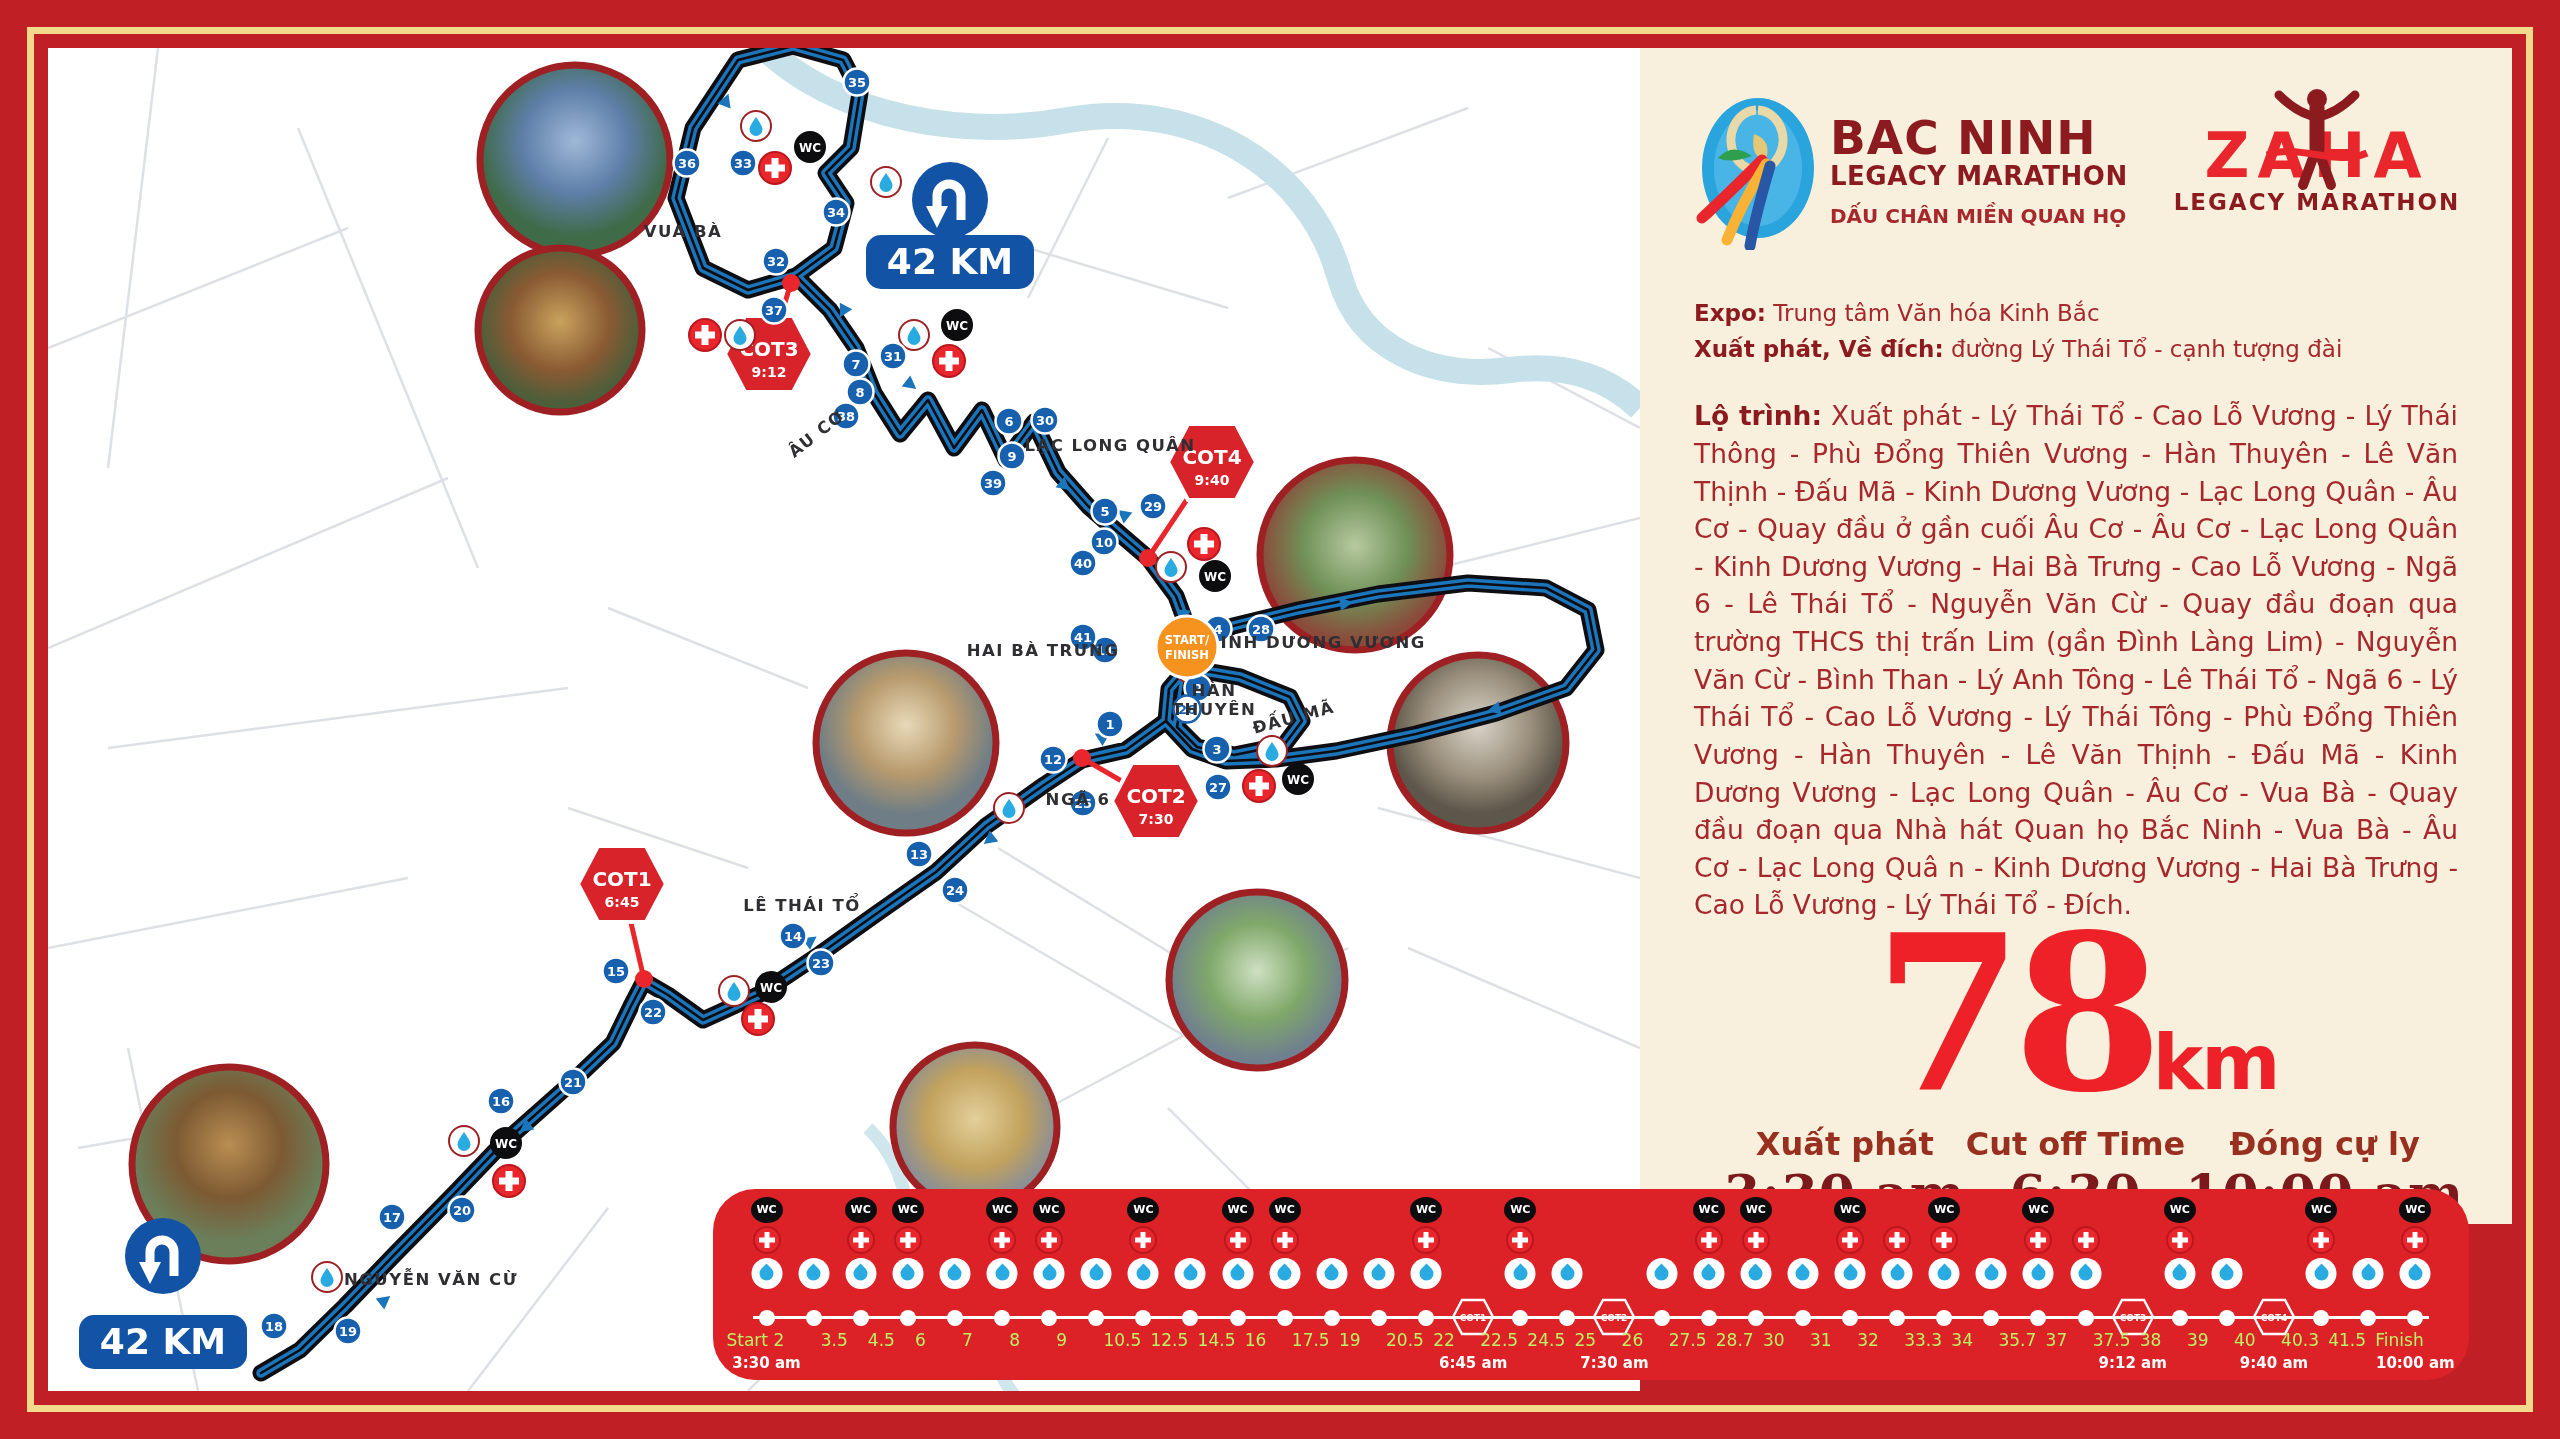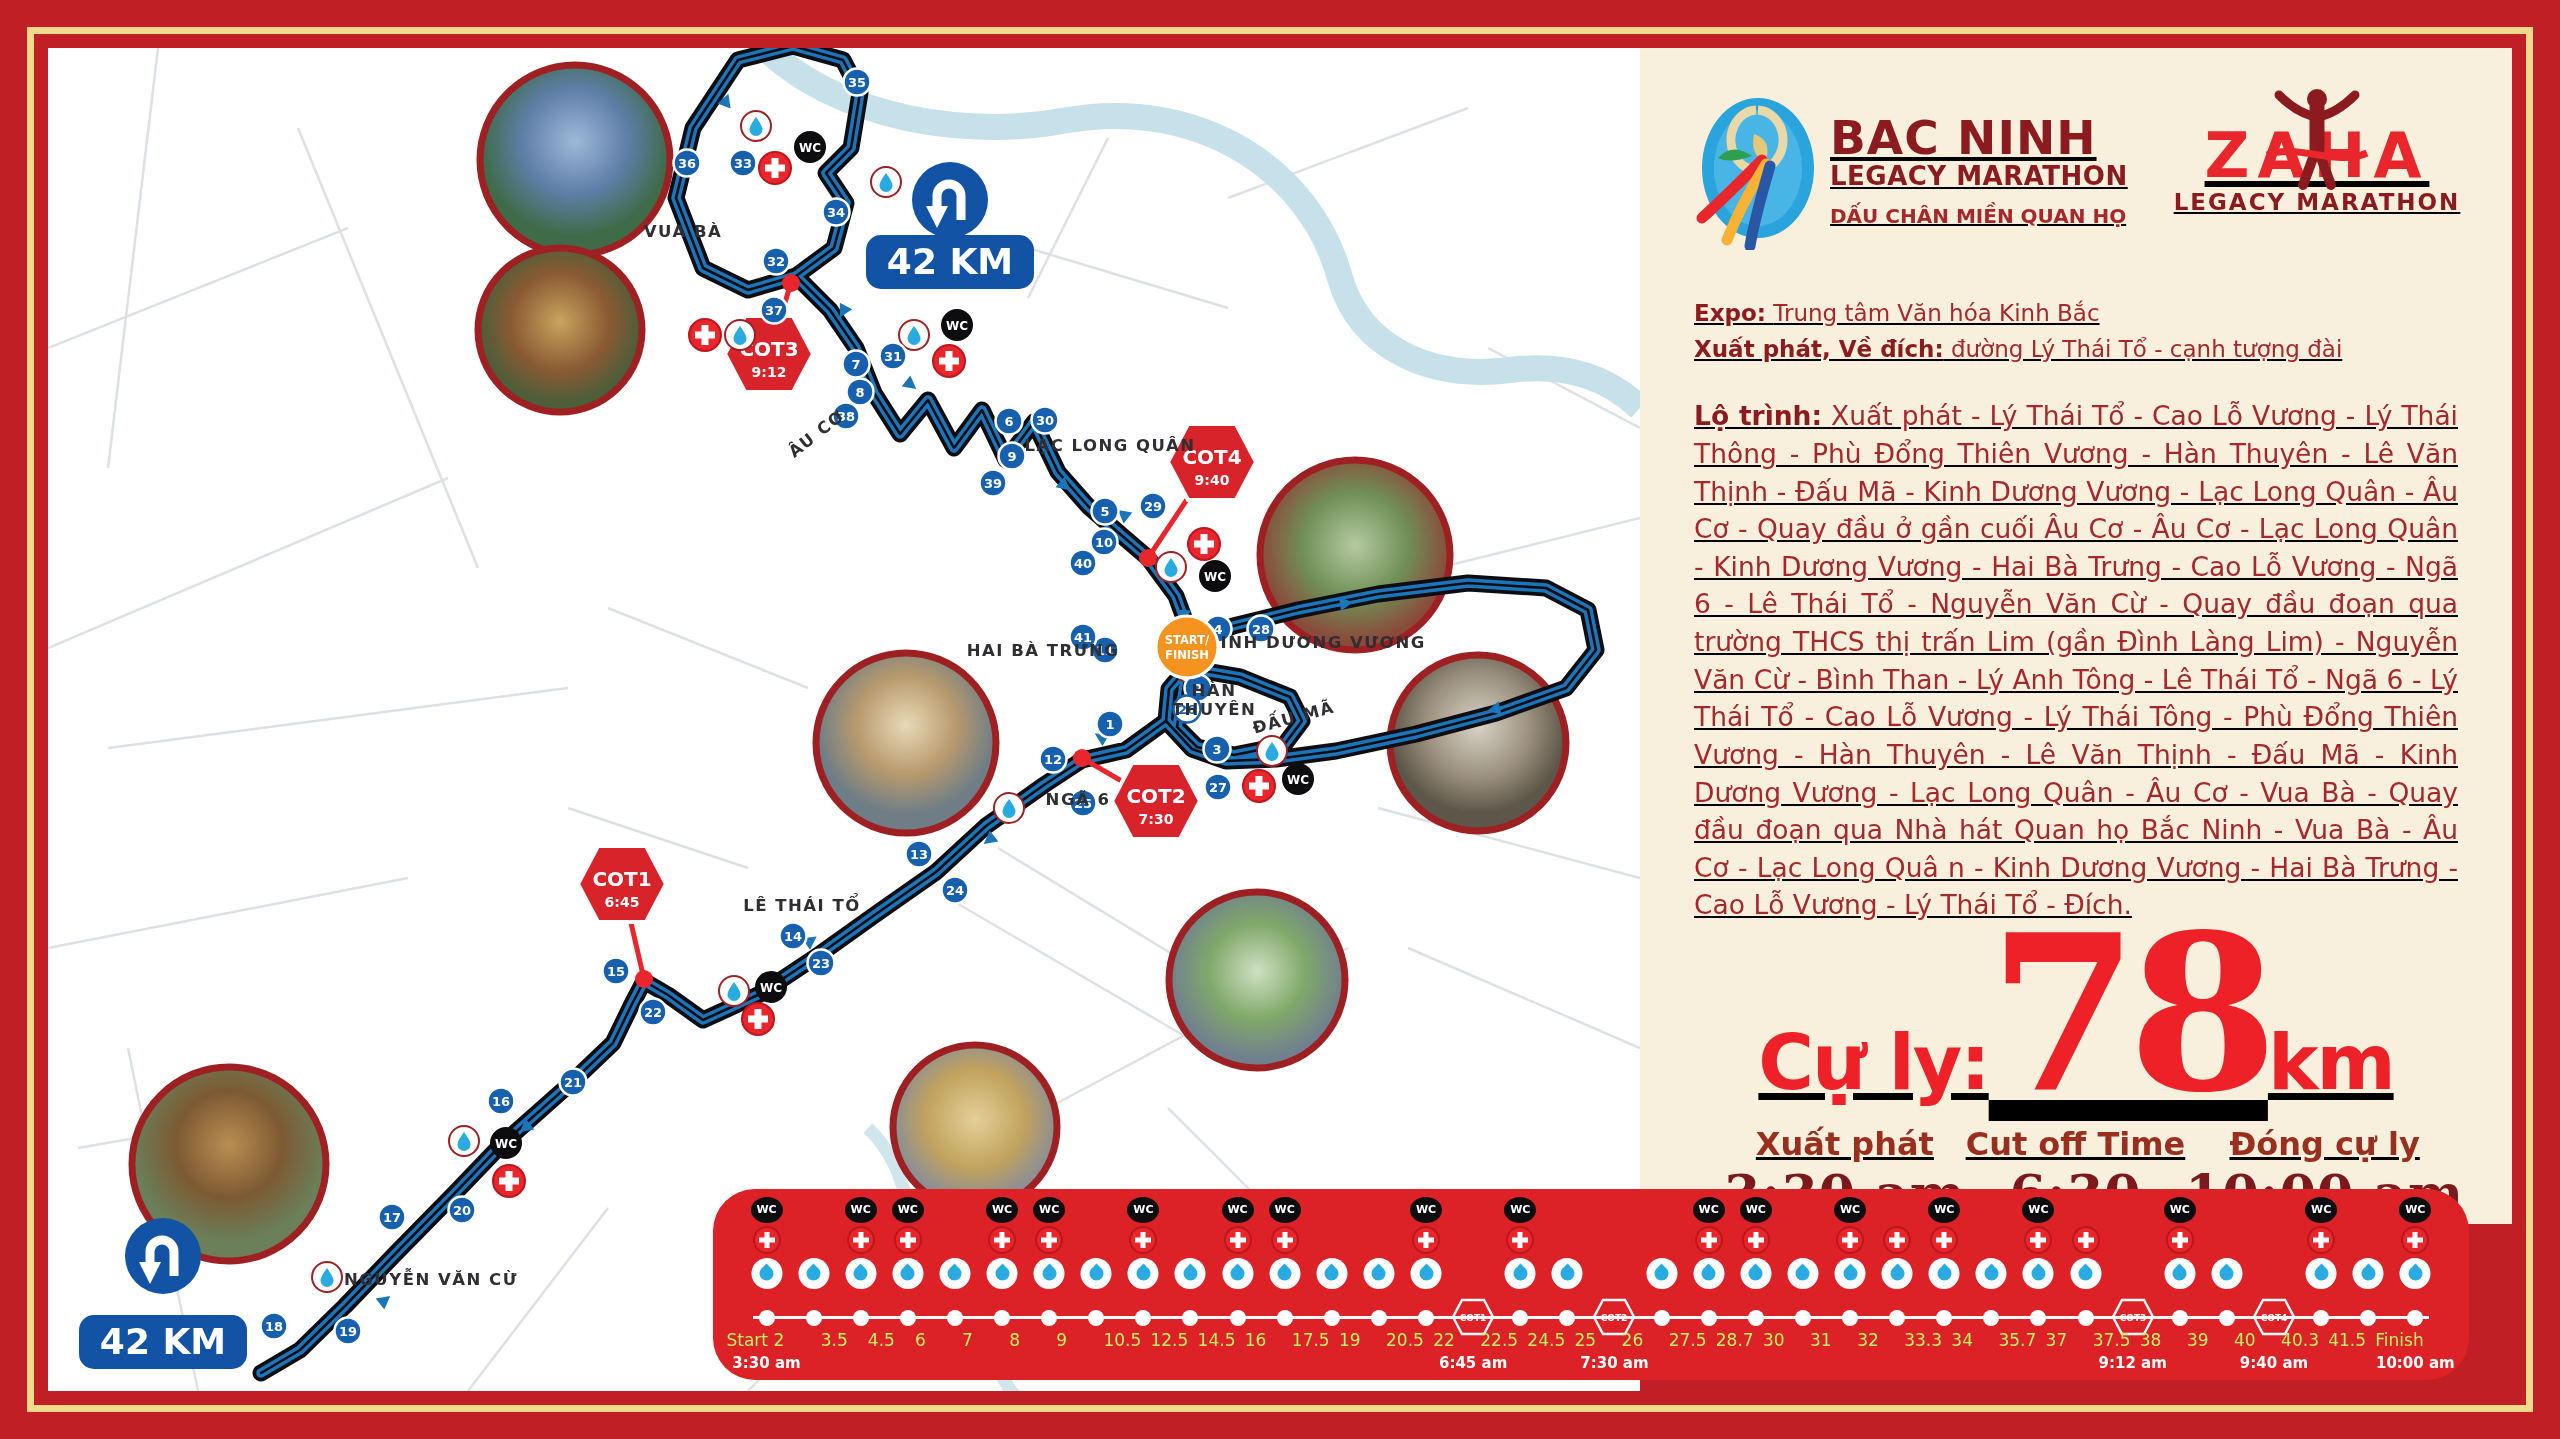--- a/index.html
+++ b/index.html
@@ -1,20 +1,20 @@
 <!DOCTYPE html>
 <html><head>
 <meta charset="utf-8">
 <style>
   html,body{margin:0;padding:0;background:#7a1418;}
   .page{position:relative;width:2560px;height:1439px;background:#c01f26;overflow:hidden;
         font-family:"DejaVu Sans","Liberation Sans",sans-serif;}
   .gold-frame{position:absolute;inset:27px;border:7px solid #f2d98c;pointer-events:none;z-index:60;}
   .map-area{position:absolute;left:48px;top:48px;width:1592px;height:1343px;background:#ffffff;overflow:hidden;}
-  .panel{position:absolute;left:1640px;top:48px;width:872px;height:1176px;background:#f8f0dd;text-decoration:underline;}
+  .panel{position:absolute;left:1640px;top:48px;width:872px;height:1176px;background:#f8f0dd;}
 
   
   .logo-row{display:flex;align-items:center;justify-content:space-between;padding:42px 50px 0 52px;}
   .bn-logo{display:flex;align-items:center;gap:10px;}
   .bn-text{line-height:1.05;}
   .bn-title{font-size:47px;font-weight:900;color:#8c1b20;letter-spacing:1px;}
   .bn-sub{font-size:26px;font-weight:800;color:#8c1b20;letter-spacing:.5px;}
   .bn-tag{font-size:20px;font-weight:800;color:#a6282c;margin-top:16px;}
   .zaha{position:relative;text-align:center;width:290px;}
   .zaha-title{font-size:62px;font-weight:900;color:#e8262c;letter-spacing:8px;line-height:1;}
@@ -572,21 +572,20 @@
         <span>đường Lý Thái Tổ - cạnh tượng đài</span>
       </div>
     </div>
 
     <div class="route-block">
       <b>Lộ trình:</b>
       <span>Xuất phát - Lý Thái Tổ - Cao Lỗ Vương - Lý Thái Thông - Phù Đổng Thiên Vương - Hàn Thuyên - Lê Văn Thịnh - Đấu Mã - Kinh Dương Vương - Lạc Long Quân - Âu Cơ - Quay đầu ở gần cuối Âu Cơ - Âu Cơ - Lạc Long Quân - Kinh Dương Vương - Hai Bà Trưng - Cao Lỗ Vương - Ngã 6 - Lê Thái Tổ - Nguyễn Văn Cừ - Quay đầu đoạn qua trường THCS thị trấn Lim (gần Đình Làng Lim) - Nguyễn Văn Cừ - Bình Than - Lý Anh Tông - Lê Thái Tổ - Ngã 6 - Lý Thái Tổ - Cao Lỗ Vương - Lý Thái Tông - Phù Đổng Thiên Vương - Hàn Thuyên - Lê Văn Thịnh - Đấu Mã - Kinh Dương Vương - Lạc Long Quân - Âu Cơ - Vua Bà - Quay đầu đoạn qua Nhà hát Quan họ Bắc Ninh - Vua Bà - Âu Cơ - Lạc Long Quâ n - Kinh Dương Vương - Hai Bà Trưng - Cao Lỗ Vương - Lý Thái Tổ - Đích.</span>
     </div>
 
     <div class="distance-row">
-      <span class="distance-label">Cự ly:</span>
       <span class="distance-value">78</span>
       <span class="distance-unit">km</span>
     </div>
 
     <div class="schedule-row" id="schedule-row">
         <div class="sched-col">
           <div class="sched-label">Xuất phát</div>
                    <div class="sched-value">3:30 am</div>
         </div>
         <div class="sched-col">

